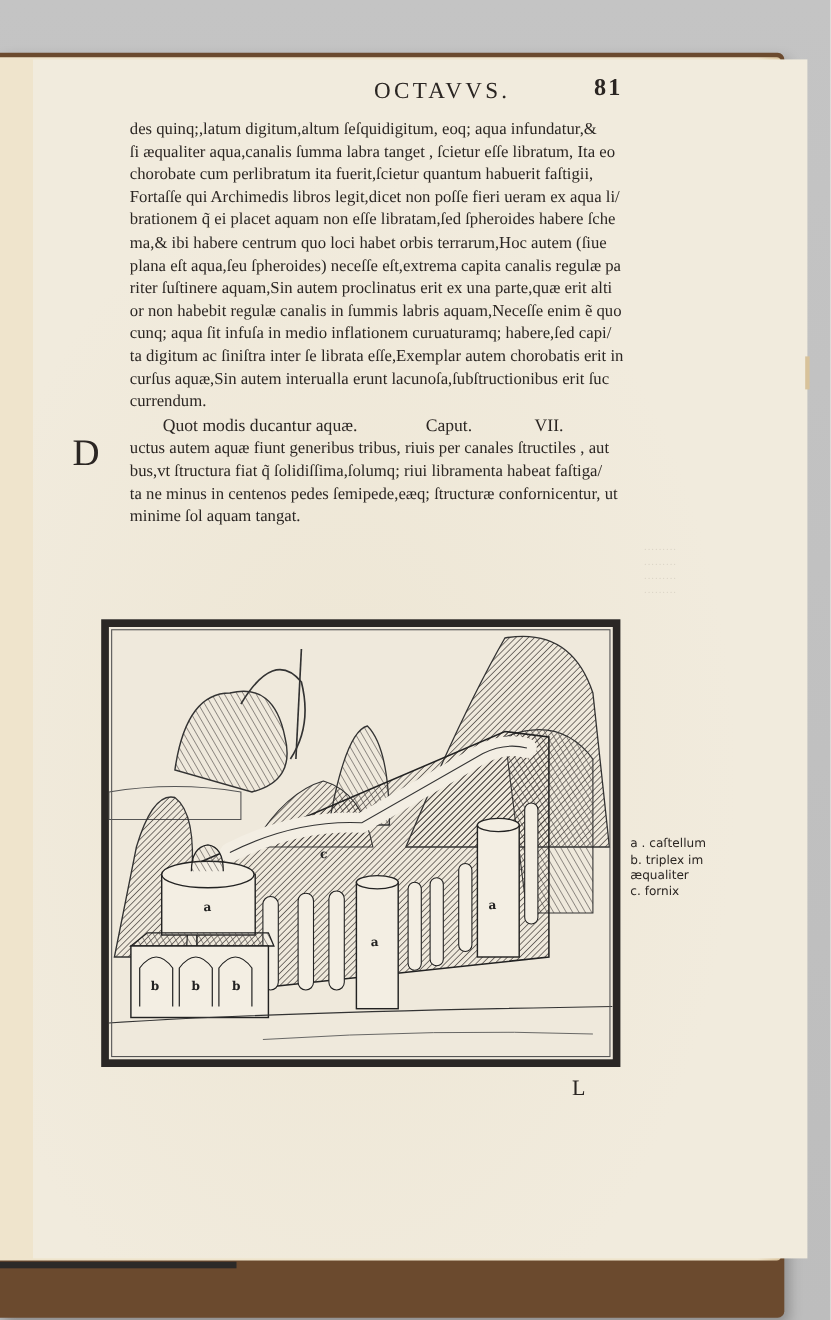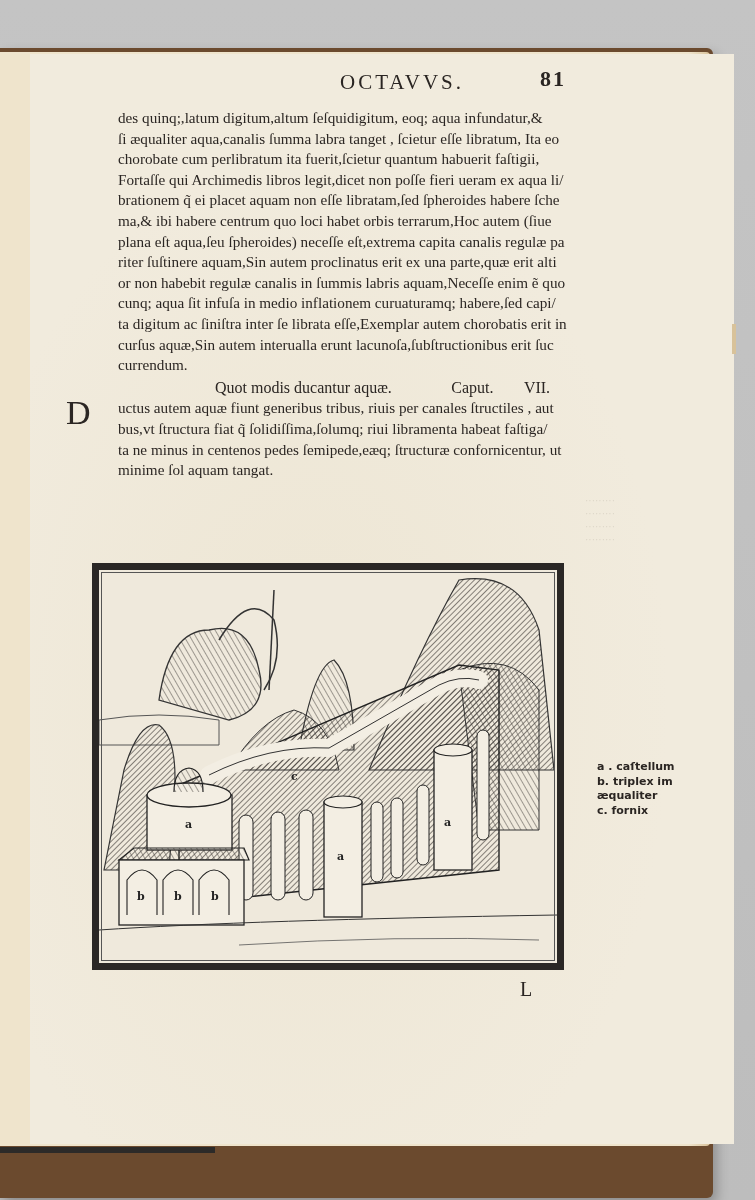--- a/index.html
+++ b/index.html
@@ -39,21 +39,21 @@
     }
     .folio {
       position: absolute; left: 510px; top: -4px; font-size: 22px; color: #2a2522; letter-spacing: 2px; font-weight: bold;
     }
     .text-block {
       position: absolute; left: 88px; top: 108px; width: 470px;
       font-size: 15.2px; line-height: 20.6px; color: #2b2623;
     }
     .line { white-space: nowrap; display: block; }
     .chapter-head {
-      display: block; white-space: nowrap; font-size: 16px; margin-top: 2px; padding-left: 30px; text-align: center;
+      display: block; white-space: nowrap; font-size: 16px; margin-top: 2px; padding-left: 30px;
     }
     .chapter-head span { display: inline-block; }
     .ch-title { width: 235px; }
     .ch-caput { width: 95px; }
     .dropcap-wrap { position: relative; }
     .dropcap {
       position: absolute; left: -55px; top: -2px; font-size: 34px; line-height: 34px; color: #2b2623;
     }
     .woodcut {
       position: absolute; left: 62px; top: 563px; width: 472px; height: 407px;
@@ -62,22 +62,22 @@
       outline-offset: -10px;
       background: #ece6d8;
       box-sizing: border-box;
       overflow: hidden;
     }
     .woodcut svg { display: block; }
     .signature-mark {
       position: absolute; left: 490px; top: 978px; font-size: 20px; color: #2a2522;
     }
     .marginal-note {
-      position: absolute; left: 567px; top: 760px; width: 90px;
-      font-family: "DejaVu Sans", sans-serif; font-weight: bold; font-size: 11px; line-height: 14.5px; color: #2a2522;
+      position: absolute; left: 543px; top: 760px; width: 90px;
+      font-family: "DejaVu Sans", sans-serif; font-weight: normal; font-size: 11px; line-height: 14.5px; color: #2a2522;
     }
     .marginal-note span { display: block; white-space: nowrap; }
     .show-through {
       position: absolute; left: 555px; top: 440px; width: 70px;
       font-size: 10px; line-height: 13px; color: rgba(120,110,100,0.18);
     }
     .show-through span { display: block; }
     .tab-marker {
       position: absolute; left: 702px; top: 270px; width: 4px; height: 30px; background: #d8c29a;
     }

